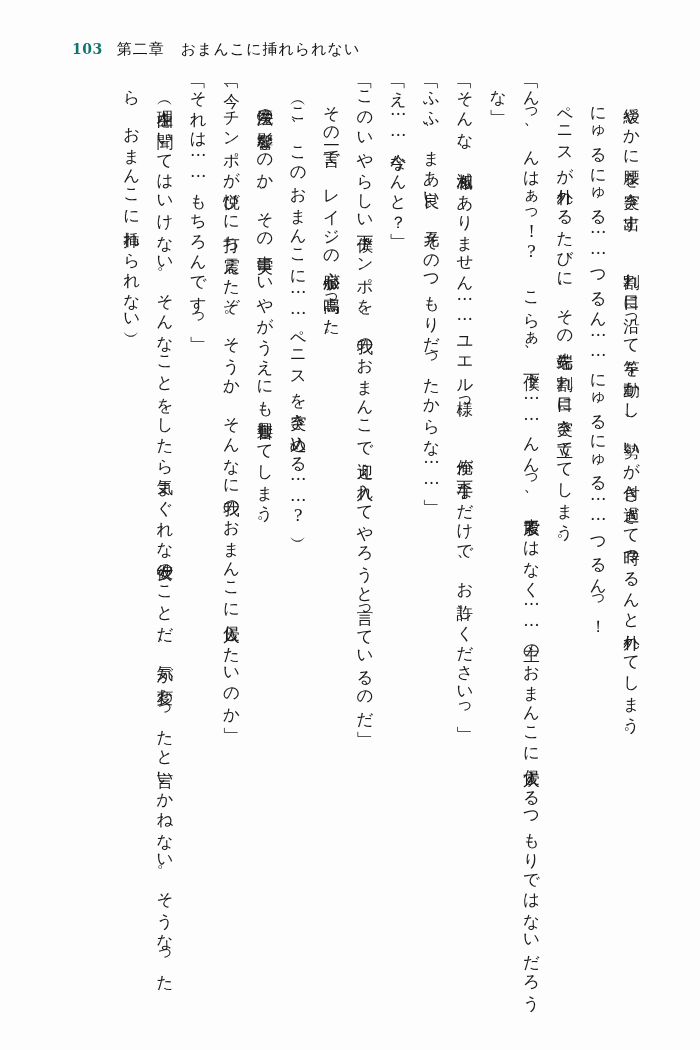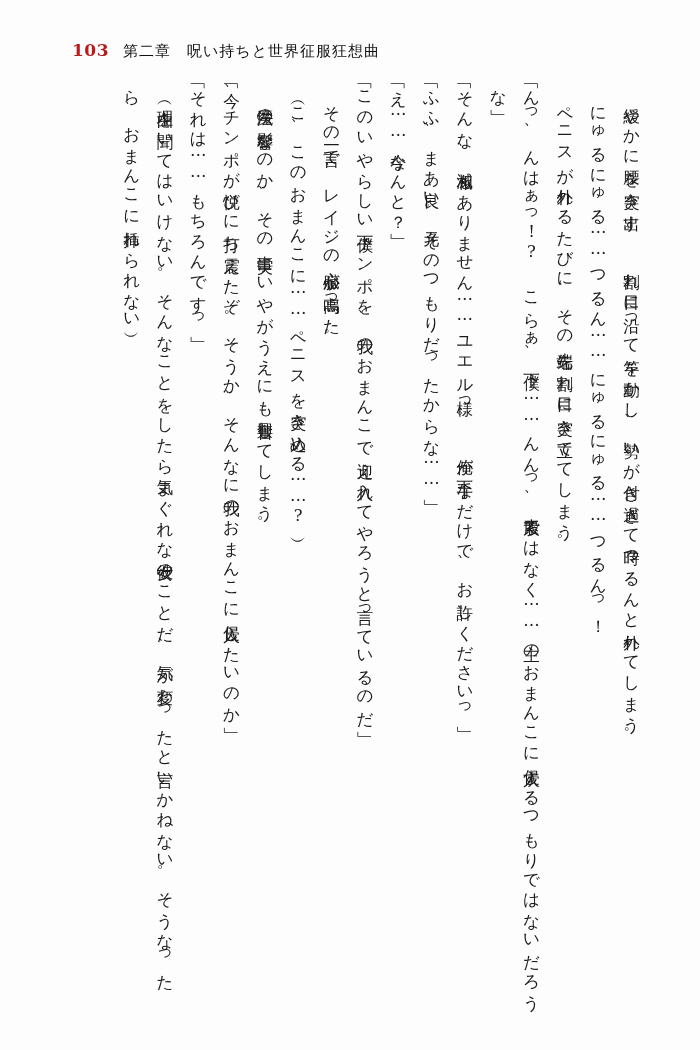--- a/index.html
+++ b/index.html
@@ -28,23 +28,23 @@
     left: 72px;
     right: 60px;
     display: flex;
     align-items: baseline;
     gap: 14px;
     white-space: nowrap;
   }
   .page-number {
     font-family: "DejaVu Serif", "Liberation Serif", serif;
     font-weight: bold;
-    font-size: 17px;
+    font-size: 14px;
     letter-spacing: 0.5px;
-    color: #b91c1c;
+    color: #0f766e;
   }
   .chapter-title {
     font-family: "DejaVu Sans", "Liberation Sans", sans-serif;
     font-size: 15px;
     letter-spacing: 1px;
     color: #111;
   }
 
   
   .body-area {
@@ -75,21 +75,21 @@
     text-indent: 1em;
   }
 </style>
 </head>
 <body>
 
 <div class="page">
 
   <div class="header">
     <span class="page-number">103</span>
-    <span class="chapter-title">第二章　呪い持ちと世界征服狂想曲</span>
+    <span class="chapter-title">第二章　おまんこに挿れられない</span>
   </div>
 
   <div class="body-area">
     <div class="vtext">
       <p class="indent">緩やかに腰を突き出す。　割れ目に沿って竿を動かし、勢いが付き過ぎて時々つるんと外れてしまう。</p>
       <p class="indent">にゅるにゅる……つるん……にゅるにゅる……つるんっ！</p>
       <p class="indent">ペニスが外れるたびに、その先端を割れ目に突き立ててしまう。</p>
       <p>「んっ、んはぁっ!?　こらぁ、下僕ぅ……んんっ、素股ではなく……主のおまんこに侵入するつもりではないだろうな」</p>
       <p>「そんな、滅相もありません……ユエル様っ。　俺が下手なだけで、お許しくださいっ」</p>
       <p>「ふふ、まあ良い。元々そのつもりだったからな……」</p>

